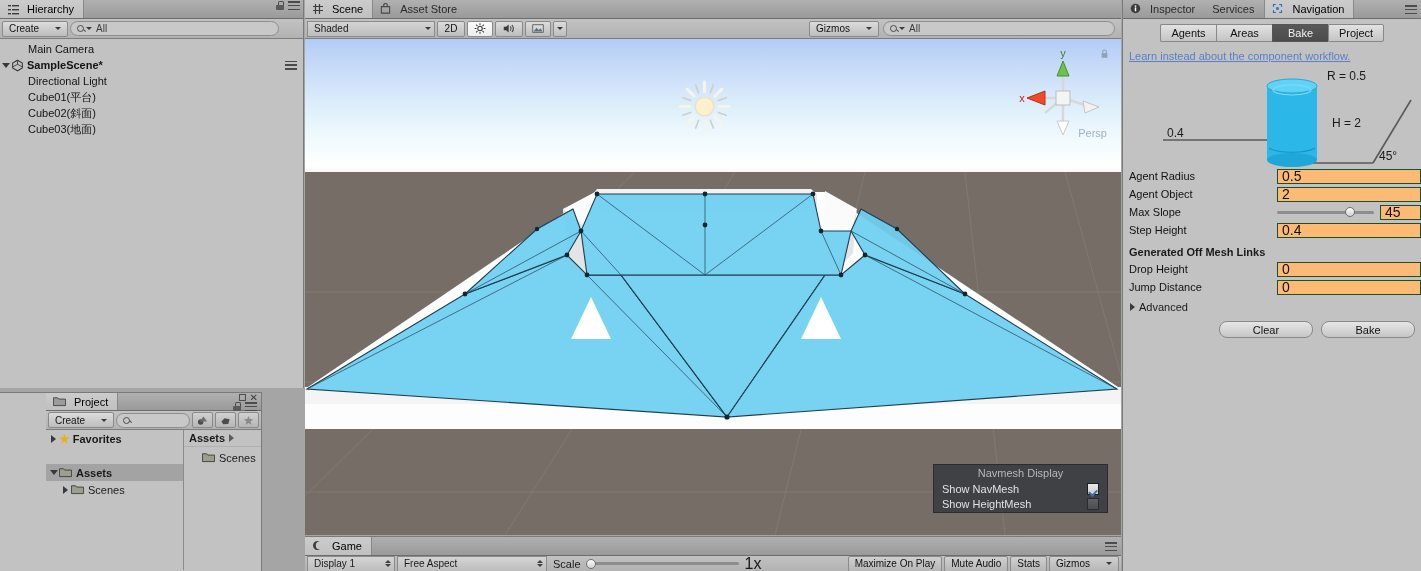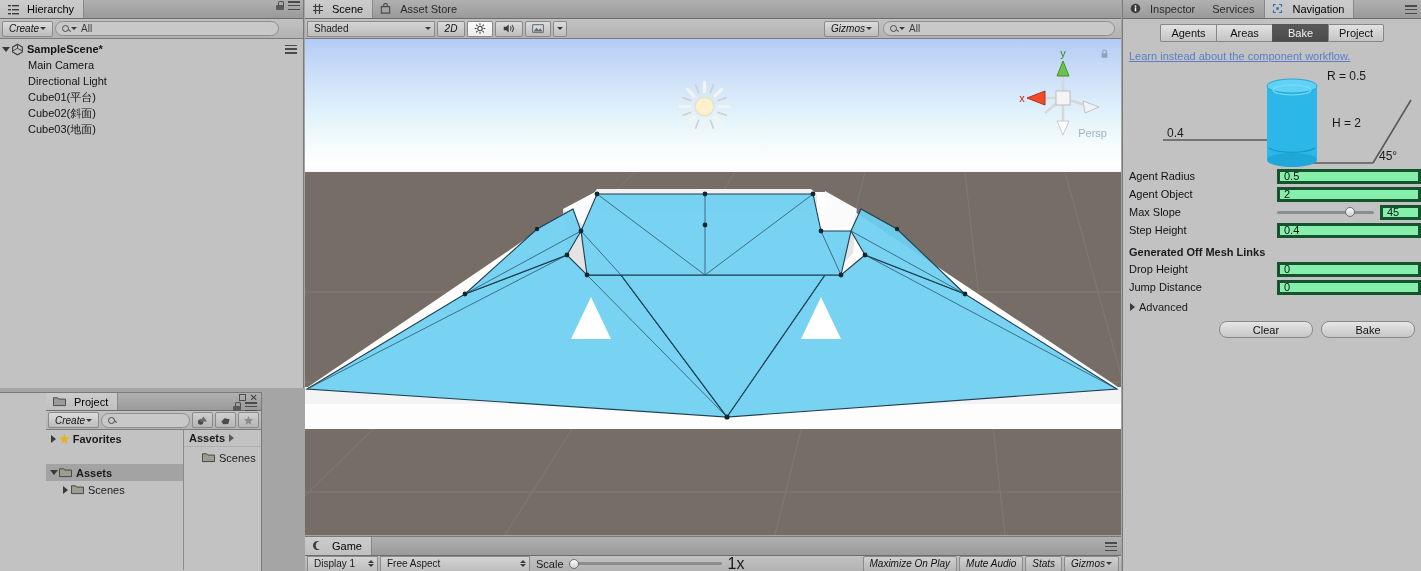--- a/index.html
+++ b/index.html
@@ -43,29 +43,28 @@
     height: 20px;
     background: linear-gradient(to bottom, #c2c2c2, #b2b2b2);
     border-bottom: 1px solid #7d7d7d;
     display: flex; align-items: center;
     padding: 0 2px;
     gap: 2px;
   }
   .tbtn {
     height: 16px;
     display: flex; align-items: center; justify-content: center;
-    gap: 1px;
+    gap: 16px;
     padding: 0 6px;
     font-size: 10px;
     background: linear-gradient(to bottom, #dcdcdc, #bdbdbd);
     border: 1px solid #8a8a8a;
     border-radius: 2px;
     color: #111;
     white-space: nowrap;
-    font-style: italic;
   }
   .tbtn.flat { background: linear-gradient(to bottom,#d0d0d0,#b6b6b6); }
   .tbtn.on { background: linear-gradient(to bottom, #fbfbfb, #ededed); }
   .caret { width: 0; height: 0; border-left: 3px solid transparent; border-right: 3px solid transparent; border-top: 3px solid #3a3a3a; }
   .searchbox {
     height: 15px; flex: 1;
     background: #c8c8c8;
     border: 1px solid #8e8e8e;
     border-radius: 8px;
     display: flex; align-items: center;
@@ -168,22 +167,22 @@
   }
   .navtab:first-child { border-radius:2px 0 0 2px; }
   .navtab:last-child { border-right:1px solid #888; border-radius:0 2px 2px 0; }
   .navtab.active { background:linear-gradient(to bottom,#585858,#4b4b4b); color:#f2f2f2; border-color:#555; }
   .helplink { color:#5b7fc7; text-decoration:underline; font-size:11px; padding:4px 6px 2px 6px; display:block; }
   .sec-title { font-weight:bold; font-size:11px; padding:2px 0 2px 6px; }
   .agent-diagram { position:relative; height:103px; margin:0 4px; }
   .proprow { height:18px; display:flex; align-items:center; font-size:11px; padding-left:6px; }
   .proplabel { width:148px; flex:none; color:#111; }
   .propfield {
-    flex:1; height:15px; background:#86efac; border:3px solid #14532d;
-    display:flex; align-items:center; padding-left:4px; font-size:11px; color:#111;
+    flex:1; height:15px; background:#fdba74; border:1px solid #14532d;
+    display:flex; align-items:center; padding-left:4px; font-size:14px; color:#111;
   }
   .advanced-row { display:flex; align-items:center; gap:4px; font-size:11px; padding:5px 0 0 7px; }
   .btnrow { display:flex; justify-content:flex-end; gap:8px; padding:8px 6px 0 0; }
   .bigbtn {
     width:94px; height:17px; display:flex; align-items:center; justify-content:center;
     font-size:11px; background:linear-gradient(to bottom,#e6e6e6,#c6c6c6);
     border:1px solid #8a8a8a; border-radius:8px; color:#111;
   }
 </style>
 </head>
@@ -222,40 +221,40 @@
       <span class="caret"></span>
     </div>
     <div class="searchbox" style="margin-right:22px">
       <span class="mag"></span>
       <span class="caret" style="margin-right:2px"></span>
       <span>All</span>
     </div>
   </div>
 
   <div class="hier-rows">
+    <div class="hrow" style="padding-left:28px">
+        <span>Main Camera</span>
+      </div>
     <div class="hrow root">
       <span class="foldout">
           <span class="tri-down"></span>
         </span>
       <span class="unity-ico">
         <svg width="13" height="13" viewBox="0 0 16 16">
             <path d="M8 1.5 14 5v6L8 14.5 2 11V5z" fill="none" stroke="#3a3a3a" stroke-width="1.3"></path>
             <path d="M8 1.5v5M8 6.5 2.3 9.6M8 6.5l5.7 3.1" stroke="#3a3a3a" stroke-width="1.1" fill="none"></path>
           </svg>
       </span>
       <span>SampleScene*</span>
       <span class="hamburger" style="position:absolute;right:6px">
           <i></i>
           <i></i>
           <i></i>
         </span>
     </div>
-    <div class="hrow" style="padding-left:28px">
-        <span>Main Camera</span>
-      </div>
     <div class="hrow" style="padding-left:28px">
         <span>Directional Light</span>
       </div>
     <div class="hrow" style="padding-left:28px">
         <span>Cube01(平台)</span>
       </div>
     <div class="hrow" style="padding-left:28px">
         <span>Cube02(斜面)</span>
       </div>
     <div class="hrow" style="padding-left:28px">
@@ -546,20 +545,31 @@
       <text x="9" y="59" font-size="11" fill="#c02a12" text-anchor="middle" font-family="Liberation Sans, sans-serif">x</text>
     </svg>
     <div class="persp-label">Persp</div>
     <div class="scene-lock">
       <svg width="9" height="10" viewBox="0 0 10 11">
           <path d="M3 4.5V3a2 2 0 0 1 4 0v1.5" fill="none" stroke="#8ea3b5" stroke-width="1.2"></path>
           <rect x="1.8" y="4.5" width="6.4" height="5.2" fill="#8ea3b5"></rect>
         </svg>
     </div>
 
+    <div class="nm-display">
+      <div class="nm-title">Navmesh Display</div>
+      <div class="nm-row">
+        <span>Show NavMesh</span>
+        <span class="nm-check on"></span>
+      </div>
+      <div class="nm-row">
+        <span>Show HeightMesh</span>
+        <span class="nm-check off"></span>
+      </div>
+    </div>
   </div>
 </div>
 
 <div class="panel" id="gameview">
   <div class="tabstrip">
     <div class="tab active">
       <span class="unity-ico">
         <svg width="11" height="11" viewBox="0 0 12 12">
             <path d="M8.5 1.6a5 5 0 1 0 0 8.8 4.2 4.2 0 0 1 0-8.8z" fill="#3c3c3c"></path>
           </svg>
@@ -569,21 +579,21 @@
     <div style="position:absolute;right:4px;top:5px;display:flex;gap:4px;align-items:center">
       <span class="hamburger">
           <i></i>
           <i></i>
           <i></i>
         </span>
     </div>
   </div>
 
   <div class="toolbar">
-    <div class="popupfield" style="width:71px">
+    <div class="popupfield" style="width:88px">
       <span>Display 1</span>
       <span class="updown">
           <i></i>
           <i></i>
         </span>
     </div>
     <div class="popupfield" style="width:150px">
       <span>Free Aspect</span>
       <span class="updown">
           <i></i>

